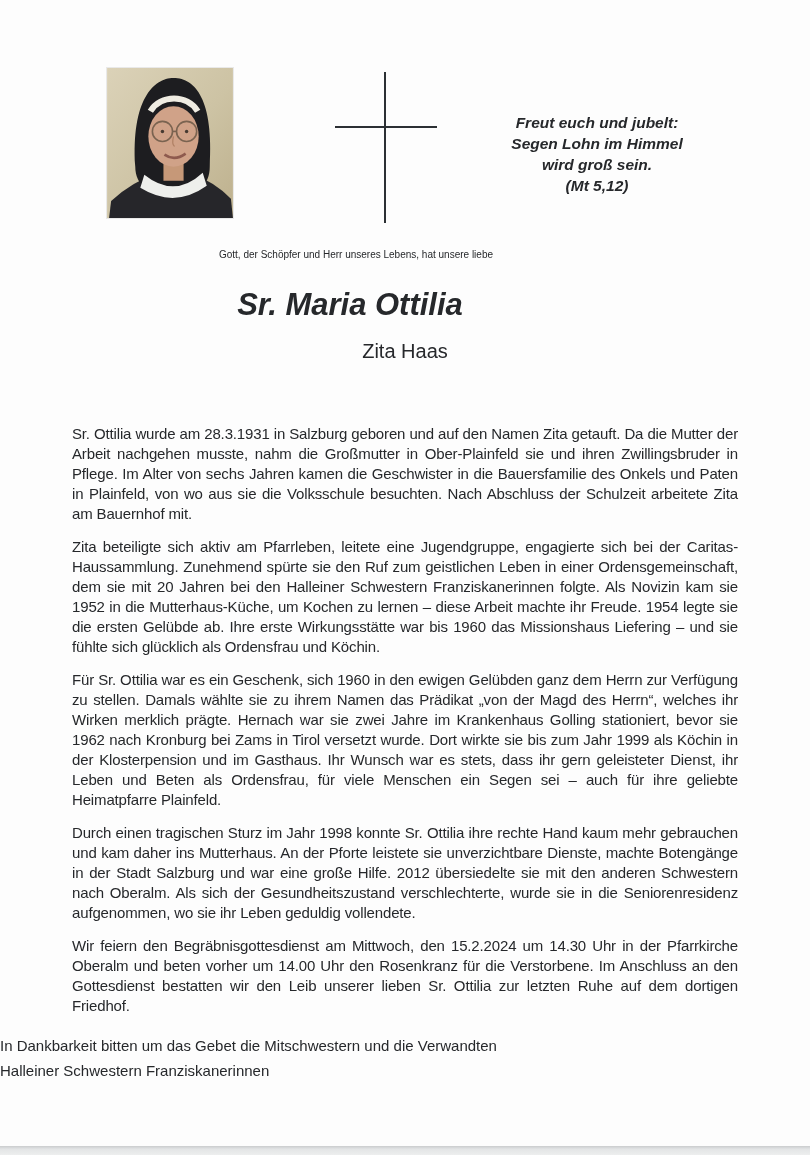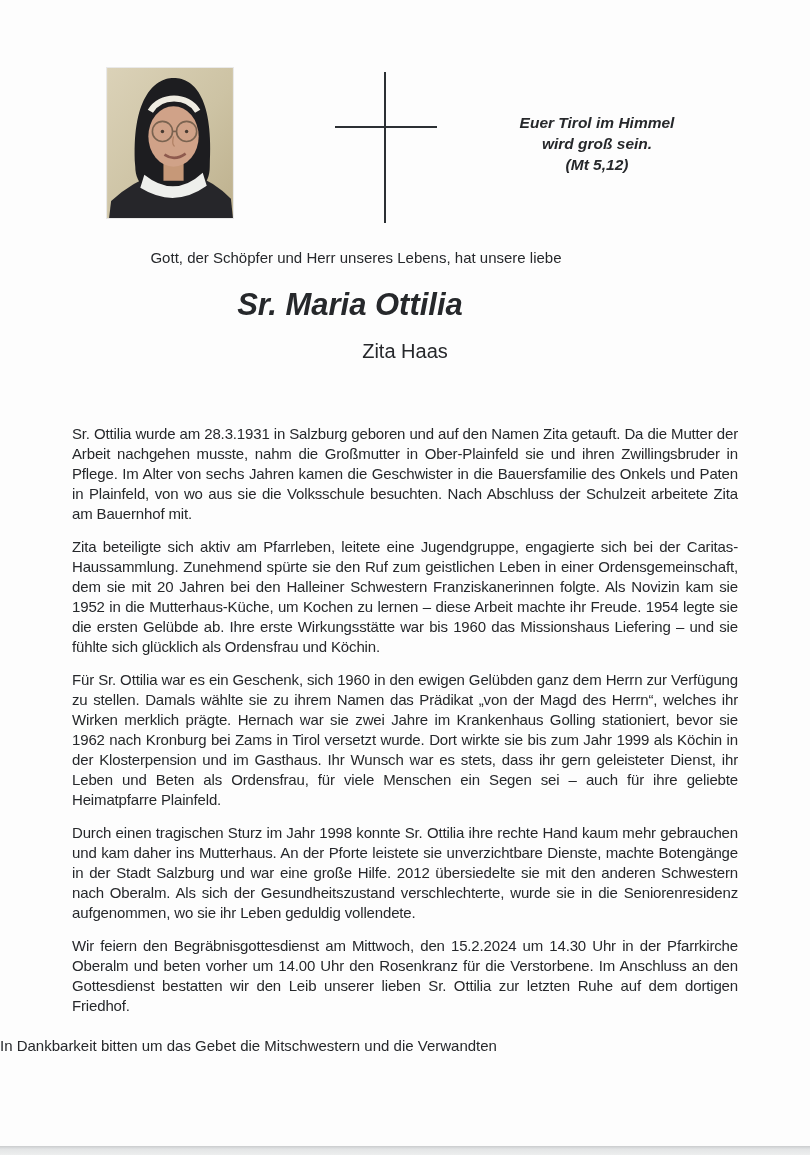--- a/index.html
+++ b/index.html
@@ -20,21 +20,21 @@
   .cross-v { position:absolute; left:384px; top:72px; width:2px; height:151px; background:#2c3034; }
   .cross-h { position:absolute; left:335px; top:126px; width:102px; height:2px; background:#2c3034; }
   
   .quote {
     position:absolute; left:477px; top:112px; width:240px;
     text-align:center; font-weight:bold; font-style:italic;
     font-size:15.5px; line-height:21px;
   }
   .quote-ref { margin-top:0; }
   
-  .intro    { position:absolute; left:0; top:249px; width:712px; text-align:center; font-size:15px; }
+  .intro    { position:absolute; left:0; top:249px; width:712px; text-align:center; font-size:10px; }
   .name     { position:absolute; left:0; top:288px; width:700px; text-align:center;
               font-size:31px; line-height:34px; font-weight:bold; font-style:italic; margin:0; }
   .civil    { position:absolute; left:0; top:340px; width:810px; text-align:center; font-size:20px; }
   .death    { position:absolute; left:0; top:363px; width:810px; text-align:center;
               font-size:15px; line-height:30px; }
   
   .bodytext {
     position:absolute; left:72px; top:424px; width:666px;
     font-size:15px; line-height:20px; letter-spacing:-0.15px;
     text-align:justify;
@@ -89,38 +89,40 @@
       <path d="M37,106 Q67,130 95,104 L99,117 Q67,140 33,119 Z" fill="#eeefec"></path>
     </svg>
   </div>
 
   <div>
     <div class="cross-v"></div>
     <div class="cross-h"></div>
   </div>
 
   <div class="quote">
-    <div>Euer Tirol im Himmel</div>
+    <div>Freut euch und jubelt:</div>
+    <div>Segen Lohn im Himmel</div>
     <div>wird groß sein.</div>
     <div class="quote-ref">(Mt 5,12)</div>
   </div>
 
   <div class="intro">Gott, der Schöpfer und Herr unseres Lebens, hat unsere liebe</div>
 
   <h1 class="name">Sr. Maria Ottilia</h1>
   <div class="civil">Zita Haas</div>
 
 
   <div class="bodytext">
     <p>Sr. Ottilia wurde am 28.3.1931 in Salzburg geboren und auf den Namen Zita getauft. Da die Mutter der Arbeit nachgehen musste, nahm die Großmutter in Ober-Plainfeld sie und ihren Zwillingsbruder in Pflege. Im Alter von sechs Jahren kamen die Geschwister in die Bauersfamilie des Onkels und Paten in Plainfeld, von wo aus sie die Volksschule besuchten. Nach Abschluss der Schulzeit arbeitete Zita am Bauernhof mit.</p>
     <p>Zita beteiligte sich aktiv am Pfarrleben, leitete eine Jugendgruppe, engagierte sich bei der Caritas-Haussammlung. Zunehmend spürte sie den Ruf zum geistlichen Leben in einer Ordensgemeinschaft, dem sie mit 20 Jahren bei den Halleiner Schwestern Franziskanerinnen folgte. Als Novizin kam sie 1952 in die Mutterhaus-Küche, um Kochen zu lernen – diese Arbeit machte ihr Freude. 1954 legte sie die ersten Gelübde ab. Ihre erste Wirkungsstätte war bis 1960 das Missionshaus Liefering – und sie fühlte sich glücklich als Ordensfrau und Köchin.</p>
     <p>Für Sr. Ottilia war es ein Geschenk, sich 1960 in den ewigen Gelübden ganz dem Herrn zur Verfügung zu stellen. Damals wählte sie zu ihrem Namen das Prädikat „von der Magd des Herrn“, welches ihr Wirken merklich prägte. Hernach war sie zwei Jahre im Krankenhaus Golling stationiert, bevor sie 1962 nach Kronburg bei Zams in Tirol versetzt wurde. Dort wirkte sie bis zum Jahr 1999 als Köchin in der Klosterpension und im Gasthaus. Ihr Wunsch war es stets, dass ihr gern geleisteter Dienst, ihr Leben und Beten als Ordensfrau, für viele Menschen ein Segen sei – auch für ihre geliebte Heimatpfarre Plainfeld.</p>
     <p>Durch einen tragischen Sturz im Jahr 1998 konnte Sr. Ottilia ihre rechte Hand kaum mehr gebrauchen und kam daher ins Mutterhaus. An der Pforte leistete sie unverzichtbare Dienste, machte Botengänge in der Stadt Salzburg und war eine große Hilfe. 2012 übersiedelte sie mit den anderen Schwestern nach Oberalm. Als sich der Gesundheitszustand verschlechterte, wurde sie in die Seniorenresidenz aufgenommen, wo sie ihr Leben geduldig vollendete.</p>
     <p>Wir feiern den Begräbnisgottesdienst am Mittwoch, den 15.2.2024 um 14.30 Uhr in der Pfarrkirche Oberalm und beten vorher um 14.00 Uhr den Rosenkranz für die Verstorbene. Im Anschluss an den Gottesdienst bestatten wir den Leib unserer lieben Sr. Ottilia zur letzten Ruhe auf dem dortigen Friedhof.</p>
   </div>
 
   <div class="closing">
     <div>In Dankbarkeit bitten um das Gebet die Mitschwestern und die Verwandten</div>
+    <div>Halleiner Schwestern Franziskanerinnen</div>
   </div>
 
   <div class="scan-edge"></div>
 
 </div>
 
 </body></html>

